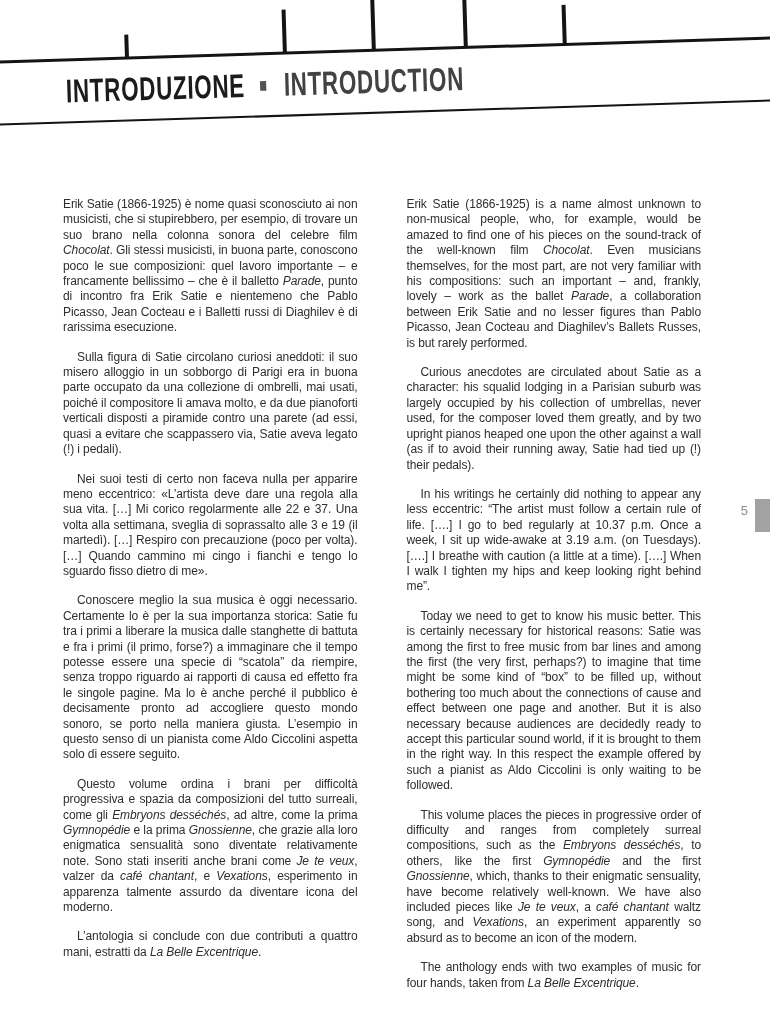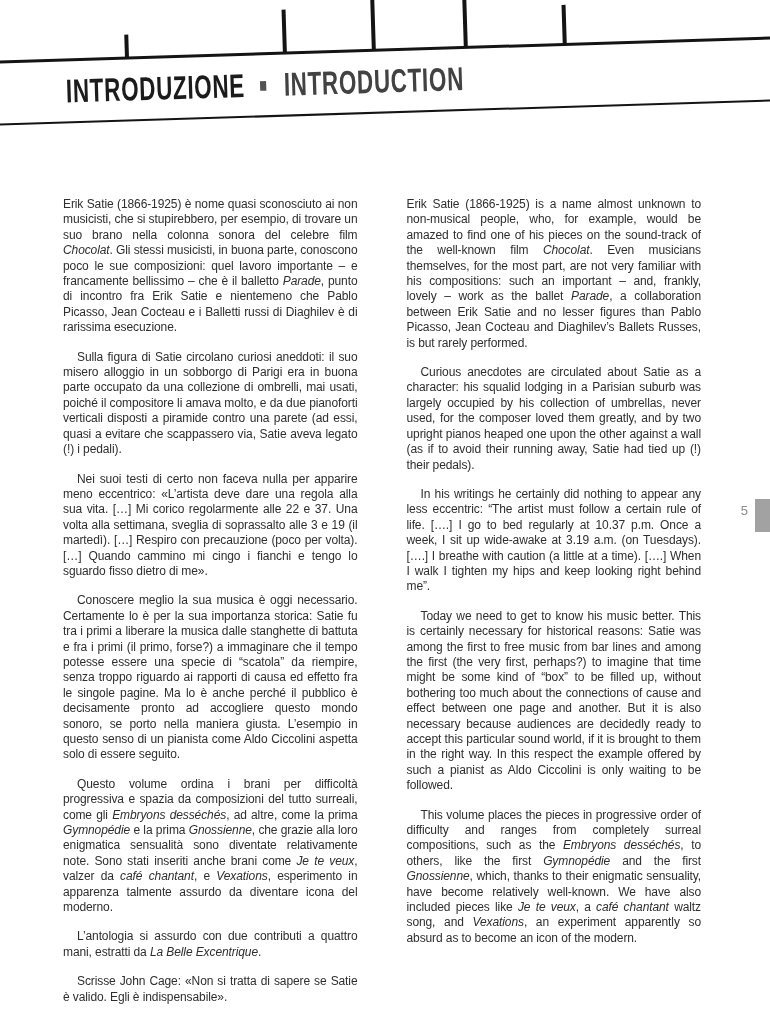--- a/index.html
+++ b/index.html
@@ -77,28 +77,28 @@
     <div class="staff-line bottom"></div>
   </div>
 
   <div class="columns">
     <div class="col" lang="it">
         <p><span>Erik Satie (1866-1925) è nome quasi sconosciuto ai non musicisti, che si stupirebbero, per esempio, di trovare un suo brano nella colonna sonora del celebre film </span><i>Chocolat</i><span>. Gli stessi musicisti, in buona parte, conoscono poco le sue composizioni: quel lavoro importante – e francamente bellissimo – che è il balletto </span><i>Parade</i><span>, punto di incontro fra Erik Satie e nientemeno che Pablo Picasso, Jean Cocteau e i Balletti russi di Diaghilev è di rarissima esecuzione.</span></p>
         <p class="indent"><span>Sulla figura di Satie circolano curiosi aneddoti: il suo misero alloggio in un sobborgo di Parigi era in buona parte occupato da una collezione di ombrelli, mai usati, poiché il compositore li amava molto, e da due pianoforti verticali disposti a piramide contro una parete (ad essi, quasi a evitare che scappassero via, Satie aveva legato (!) i pedali).</span></p>
         <p class="indent"><span>Nei suoi testi di certo non faceva nulla per apparire meno eccentrico: «L’artista deve dare una regola alla sua vita. […] Mi corico regolarmente alle 22 e 37. Una volta alla settimana, sveglia di soprassalto alle 3 e 19 (il martedì). […] Respiro con precauzione (poco per volta). […] Quando cammino mi cingo i fianchi e tengo lo sguardo fisso dietro di me».</span></p>
         <p class="indent"><span>Conoscere meglio la sua musica è oggi necessario. Certamente lo è per la sua importanza storica: Satie fu tra i primi a liberare la musica dalle stanghette di battuta e fra i primi (il primo, forse?) a immaginare che il tempo potesse essere una specie di “scatola” da riempire, senza troppo riguardo ai rapporti di causa ed effetto fra le singole pagine. Ma lo è anche perché il pubblico è decisamente pronto ad accogliere questo mondo sonoro, se porto nella maniera giusta. L’esempio in questo senso di un pianista come Aldo Ciccolini aspetta solo di essere seguito.</span></p>
         <p class="indent"><span>Questo volume ordina i brani per difficoltà progressiva e spazia da composizioni del tutto surreali, come gli </span><i>Embryons desséchés</i><span>, ad altre, come la prima </span><i>Gymnopédie</i><span> e la prima </span><i>Gnossienne</i><span>, che grazie alla loro enigmatica sensualità sono diventate relativamente note. Sono stati inseriti anche brani come </span><i>Je te veux</i><span>, valzer da </span><i>café chantant</i><span>, e </span><i>Vexations</i><span>, esperimento in apparenza talmente assurdo da diventare icona del moderno.</span></p>
-        <p class="indent"><span>L’antologia si assurdo con due contributi a quattro mani, estratti da </span><i>La Belle Excentrique</i><span>.</span></p>
-        <p class="indent"><span>Scrisse John Cage: «Non si tratta di sapere se Satie è valido. Egli è indispensabile».</span></p>
+        <p class="indent"><span>L’antologia si conclude con due contributi a quattro mani, estratti da </span><i>La Belle Excentrique</i><span>.</span></p>
       </div>
     <div class="col" lang="en">
         <p><span>Erik Satie (1866-1925) is a name almost unknown to non-musical people, who, for example, would be amazed to find one of his pieces on the sound-track of the well-known film </span><i>Chocolat</i><span>. Even musicians themselves, for the most part, are not very familiar with his compositions: such an important – and, frankly, lovely – work as the ballet </span><i>Parade</i><span>, a collaboration between Erik Satie and no lesser figures than Pablo Picasso, Jean Cocteau and Diaghilev’s Ballets Russes, is but rarely performed.</span></p>
         <p class="indent"><span>Curious anecdotes are circulated about Satie as a character: his squalid lodging in a Parisian suburb was largely occupied by his collection of umbrellas, never used, for the composer loved them greatly, and by two upright pianos heaped one upon the other against a wall (as if to avoid their running away, Satie had tied up (!) their pedals).</span></p>
         <p class="indent"><span>In his writings he certainly did nothing to appear any less eccentric: “The artist must follow a certain rule of life. [….] I go to bed regularly at 10.37 p.m. Once a week, I sit up wide-awake at 3.19 a.m. (on Tuesdays). [….] I breathe with caution (a little at a time). [….] When I walk I tighten my hips and keep looking right behind me”.</span></p>
         <p class="indent"><span>Today we need to get to know his music better. This is certainly necessary for historical reasons: Satie was among the first to free music from bar lines and among the first (the very first, perhaps?) to imagine that time might be some kind of “box” to be filled up, without bothering too much about the connections of cause and effect between one page and another. But it is also necessary because audiences are decidedly ready to accept this particular sound world, if it is brought to them in the right way. In this respect the example offered by such a pianist as Aldo Ciccolini is only waiting to be followed.</span></p>
         <p class="indent"><span>This volume places the pieces in progressive order of difficulty and ranges from completely surreal compositions, such as the </span><i>Embryons desséchés</i><span>, to others, like the first </span><i>Gymnopédie</i><span> and the first </span><i>Gnossienne</i><span>, which, thanks to their enigmatic sensuality, have become relatively well-known. We have also included pieces like </span><i>Je te veux</i><span>, a </span><i>café chantant</i><span> waltz song, and </span><i>Vexations</i><span>, an experiment apparently so absurd as to become an icon of the modern.</span></p>
+        <p class="indent"><span>The anthology ends with two examples of music for four hands, taken from </span><i>La Belle Excentrique</i><span>.</span></p>
       </div>
   </div>
 
   <div class="page-num">5</div>
   <div class="page-tab"></div>
 
 </div>
 
 </body></html>

